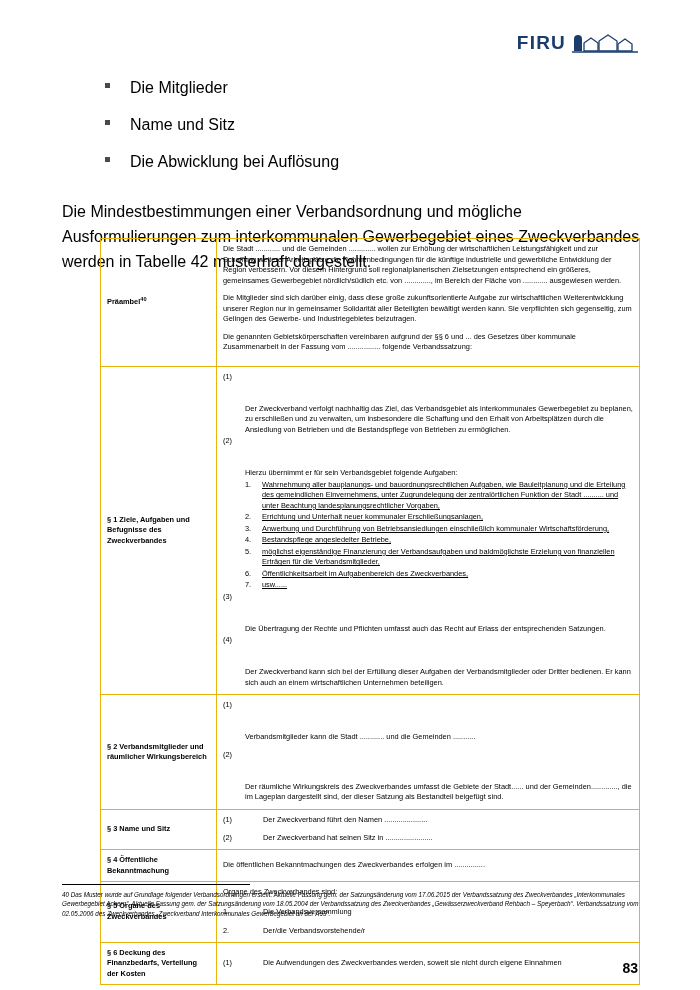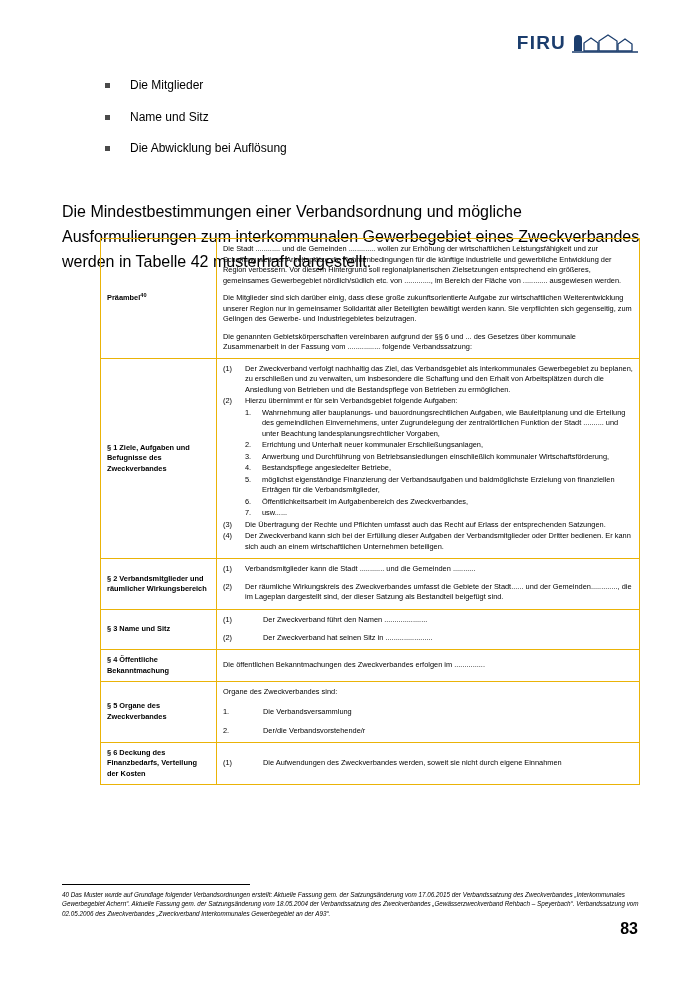--- a/index.html
+++ b/index.html
@@ -47,21 +47,21 @@
   .bullets {
     position: absolute;
     top: 78px;
     left: 105px;
     width: 540px;
   }
   .bullet-row {
     display: flex;
     align-items: flex-start;
     margin-bottom: 16px;
-    font-size: 12px;
+    font-size: 16px;
     line-height: 1.3;
   }
   .bullet-mark {
     width: 5px;
     height: 5px;
     background: #4a4a4a;
     margin-top: 5px;
     margin-right: 20px;
     flex: 0 0 auto;
   }
@@ -101,49 +101,51 @@
     font-weight: bold;
     font-size: 7.6px;
   }
   td.label.mid {
     vertical-align: middle;
   }
   td.body p {
     margin: 0 0 7px 0;
   }
   td.body p:last-child {
-    margin-bottom: 0;
+    margin-bottom: 8px;
   }
   sup {
     font-size: 5.6px;
     vertical-align: super;
   }
 
   
   .lvl1 {
     display: flex;
     margin-bottom: 1px;
   }
   .lvl1 > .num {
     flex: 0 0 22px;
     text-align: left;
   }
   .lvl1 > .txt {
     flex: 1 1 auto;
+    margin-top: 32px;
   }
   .lvl2 {
     display: flex;
     margin-bottom: 1px;
     margin-left: 22px;
   }
   .lvl2 > .num {
     flex: 0 0 17px;
   }
   .lvl2 > .txt {
     flex: 1 1 auto;
+    text-decoration: underline;
   }
   .simple-row {
     display: flex;
     margin-bottom: 8px;
   }
   .simple-row:last-child {
     margin-bottom: 0;
   }
   .simple-row > .num {
     flex: 0 0 40px;
@@ -178,22 +180,22 @@
     color: #000;
   }
   .footnote .fn-num {
     font-style: italic;
   }
 
   
   .pagenum {
     position: absolute;
     right: 62px;
-    top: 920px;
-    font-size: 16px;
+    top: 960px;
+    font-size: 14px;
     font-weight: bold;
   }
 </style>
 </head>
 <body>
 
 <div class="page">
 
   <div class="header">
     <span class="logo-text">FIRU</span>

